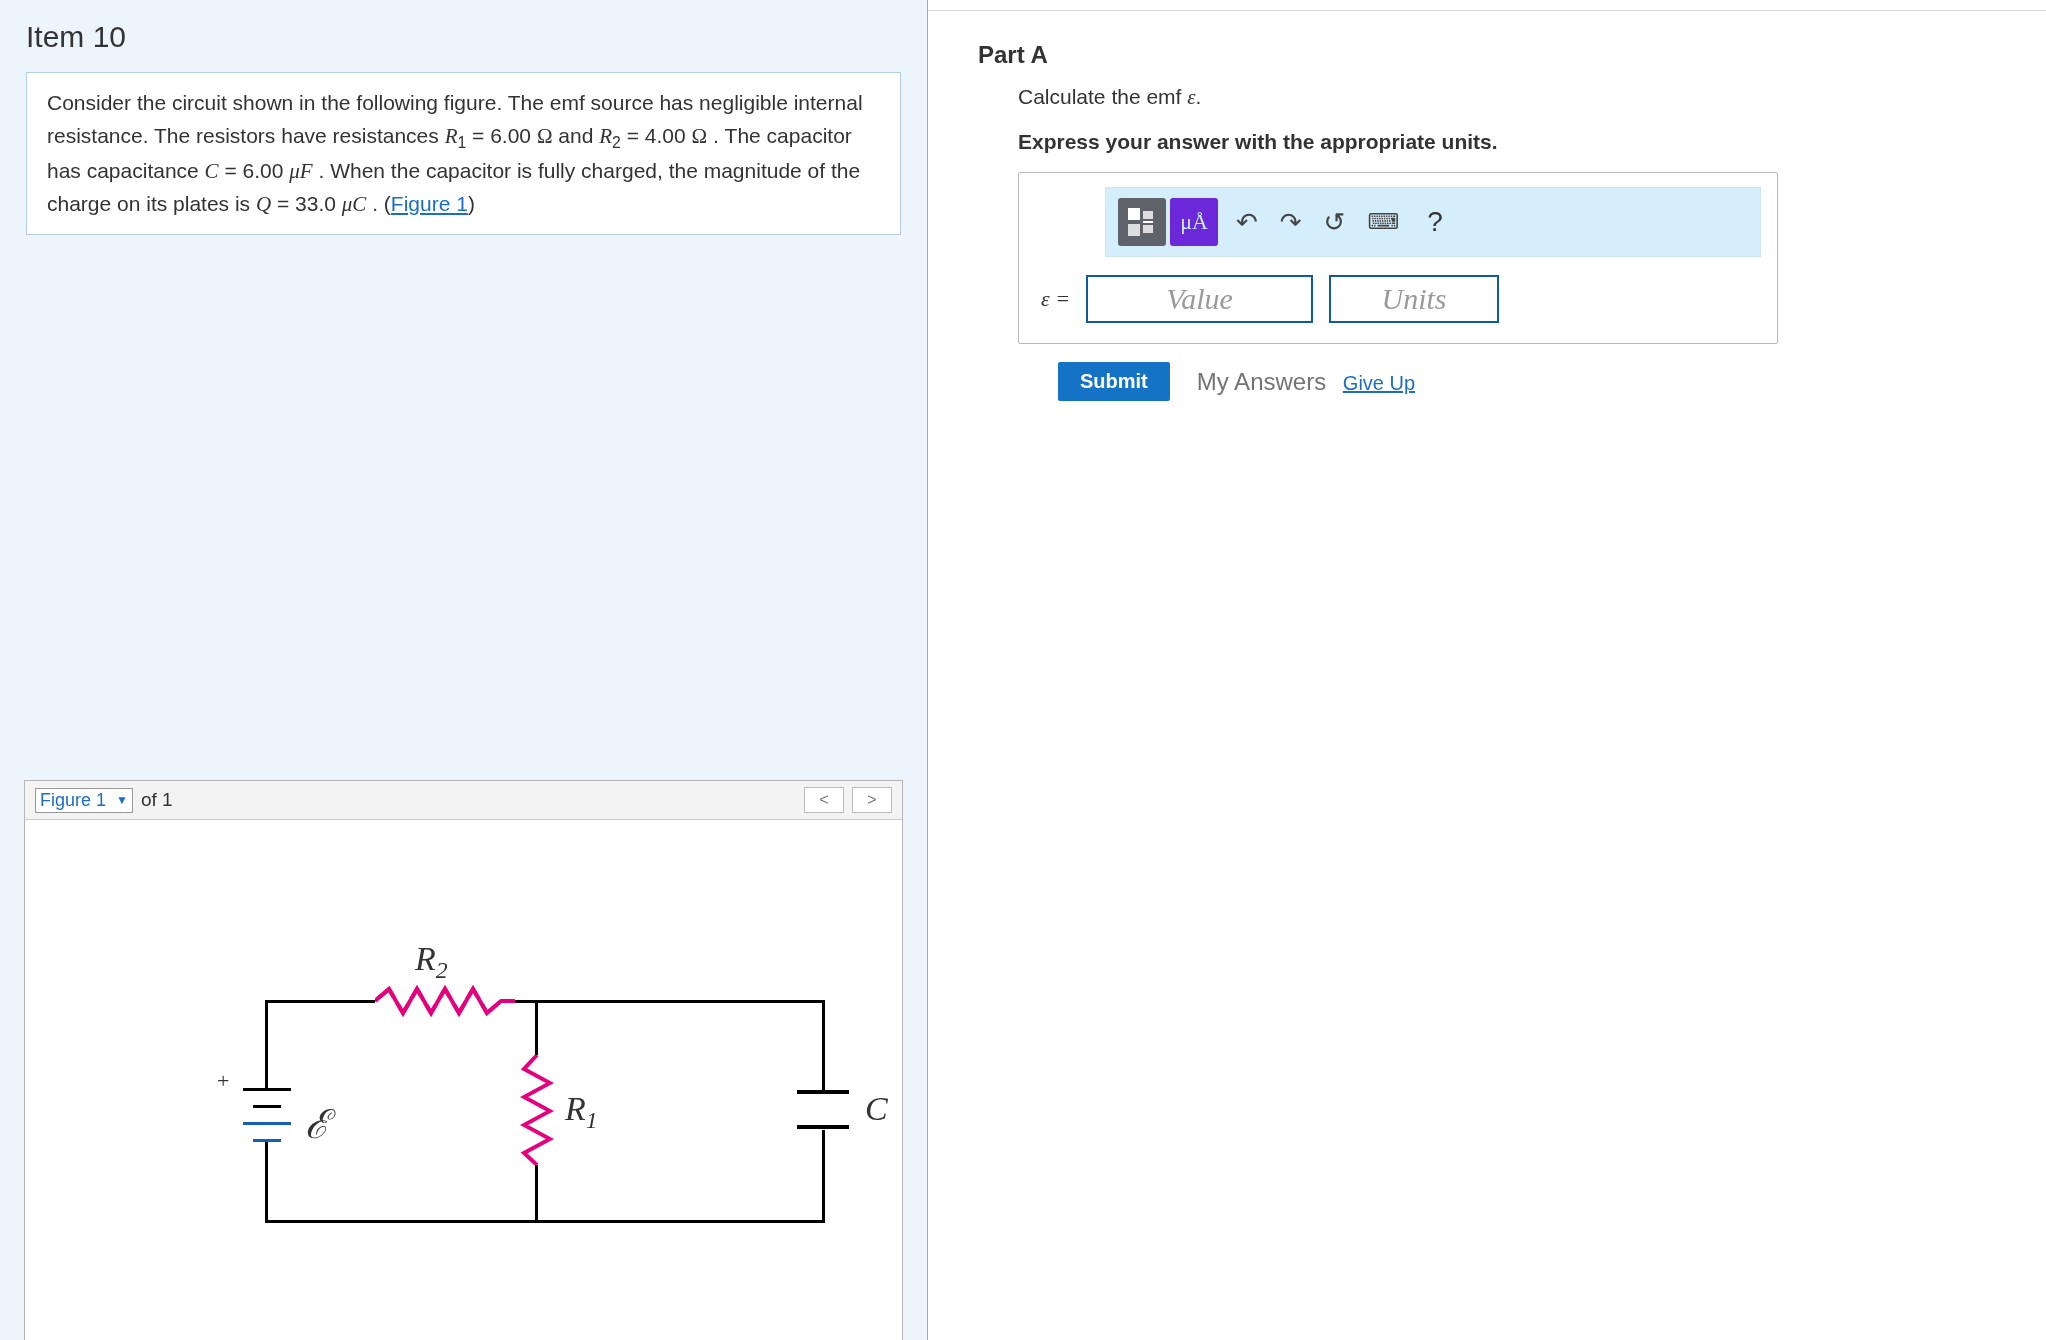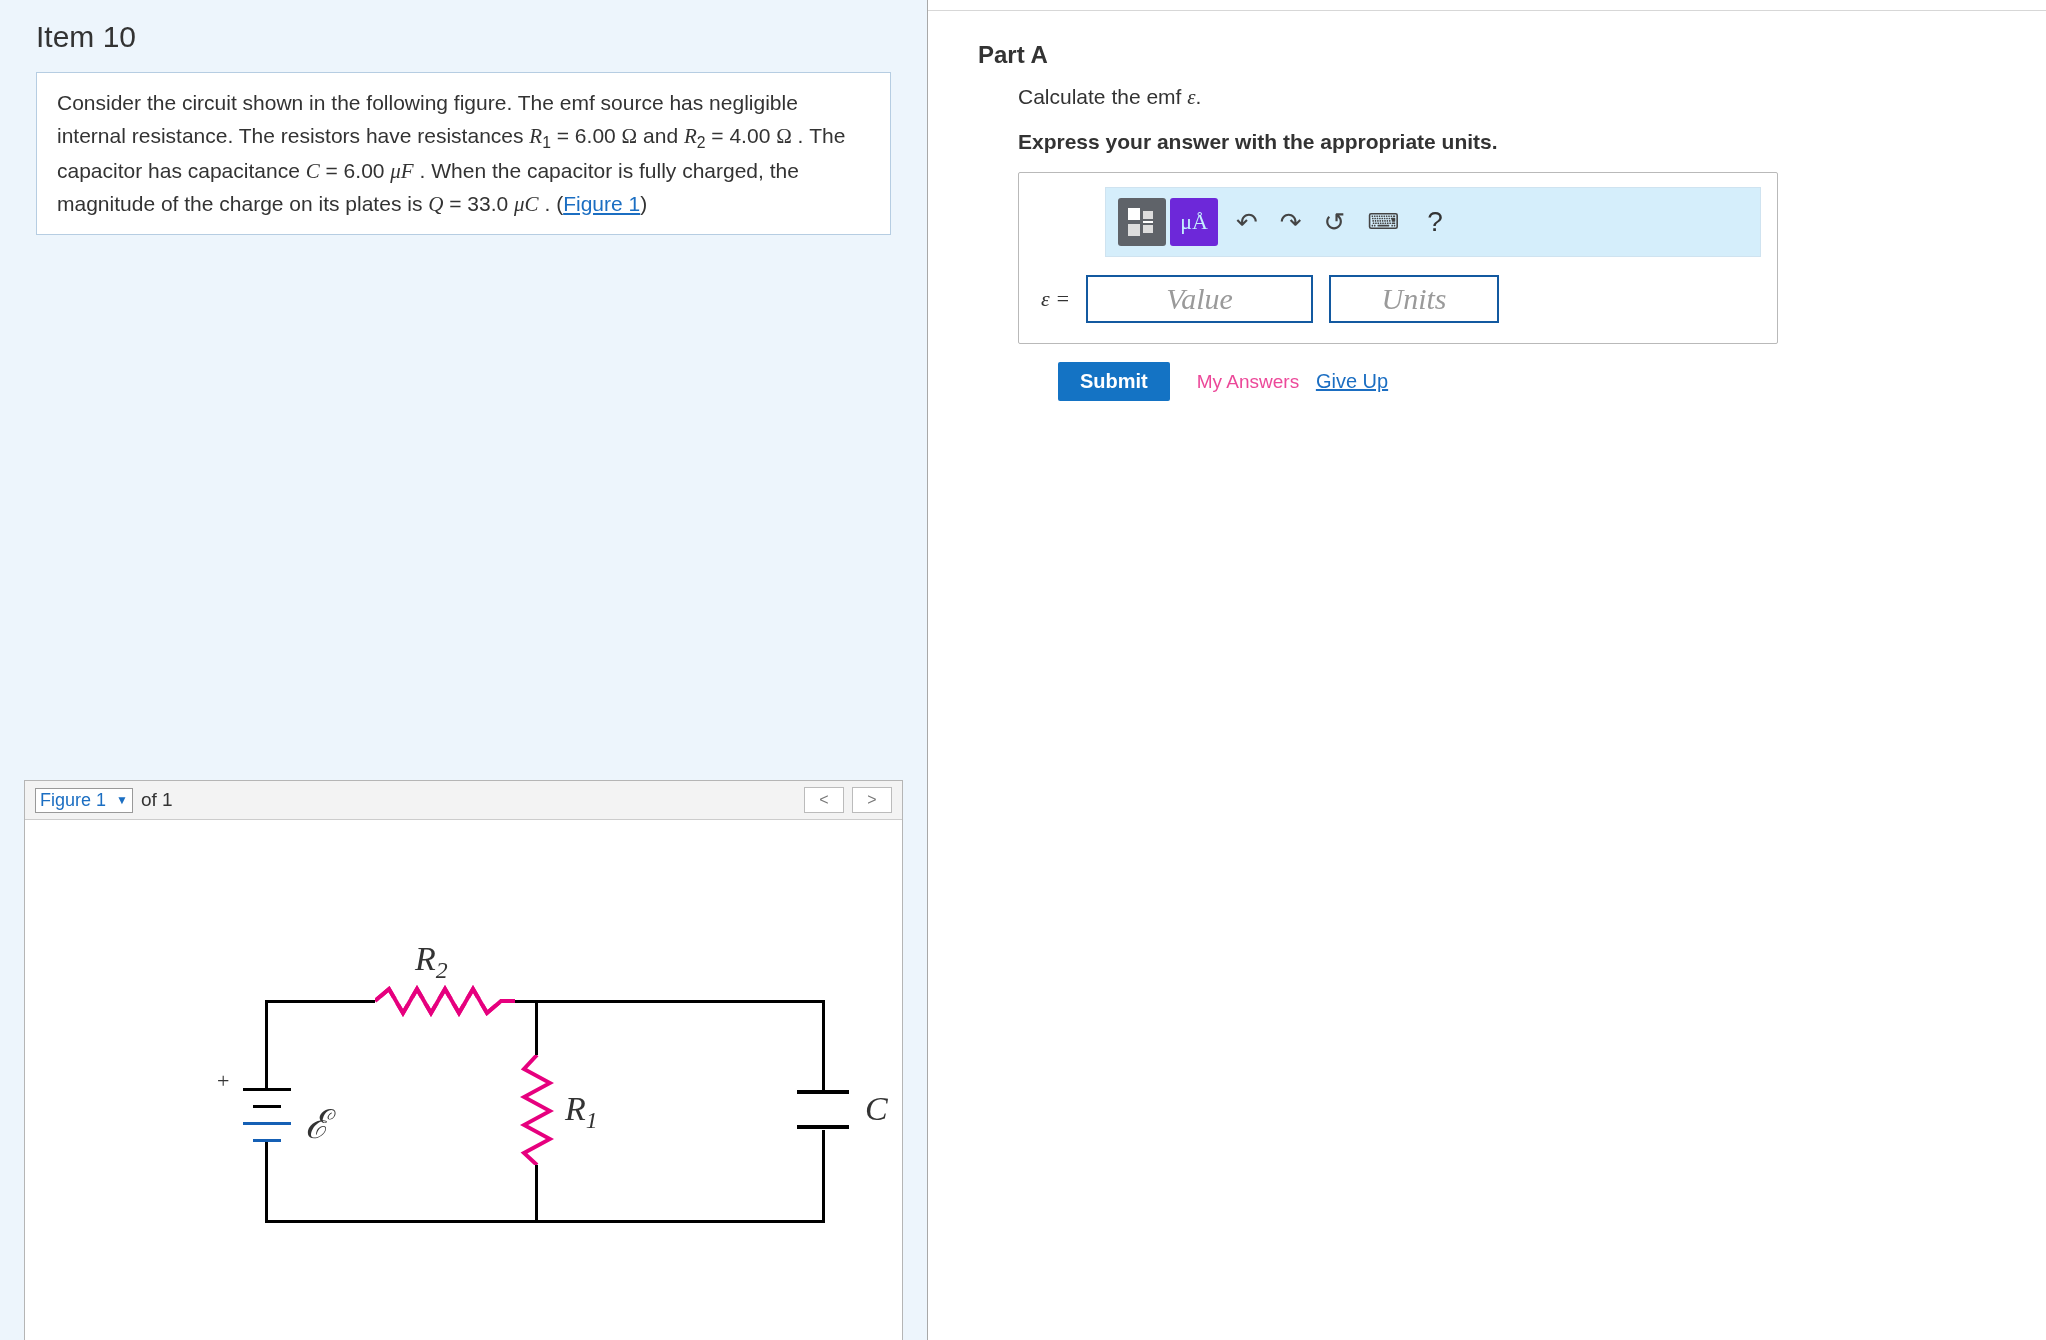--- a/index.html
+++ b/index.html
@@ -8,21 +8,21 @@
     font-family: Arial, Helvetica, sans-serif;
     font-size: 20px;
     color: #333;
     background: #fff;
   }
   .container { display: flex; min-height: 100vh; }
   .left-panel {
     width: 928px;
     background: #edf5fc;
     border-right: 1px solid #a8a8a8;
-    padding: 20px 36px;
+    padding: 20px 26px;
     position: relative;
   }
   .right-panel {
     flex: 1;
     background: #fff;
     padding: 30px 30px 4px 50px;
     border-top: 1px solid #d7d7d7;
     margin-top: 10px;
   }
   .item-title {
@@ -121,21 +121,21 @@
     font-size: 30px;
     color: #9a9a9a;
   }
   .field.value { width: 227px; }
   .field.units { width: 170px; }
   .submit-row { display:flex; align-items:center; gap: 27px; margin-top: 18px; margin-left: 40px; }
   .submit-btn {
     background:#1473c4; color:#fff; font-weight:bold;
     padding: 8px 22px; font-size:20px; border:none; border-radius:2px;
   }
-  .my-answers { color:#ec4899; font-size:19px; }
+  .my-answers { color:#737373; font-size:24px; }
   .giveup-link { color:#1b6ec2; text-decoration: underline; }
 
   
   .circuit { position:absolute; left:180px; top:80px; width:680px; height:380px; }
   .wire { position:absolute; background:#000; }
   .label-c { font-family:'Times New Roman', serif; font-style:italic; font-size:34px; position:absolute; }
 
 </style>
 </head>
 <body>

